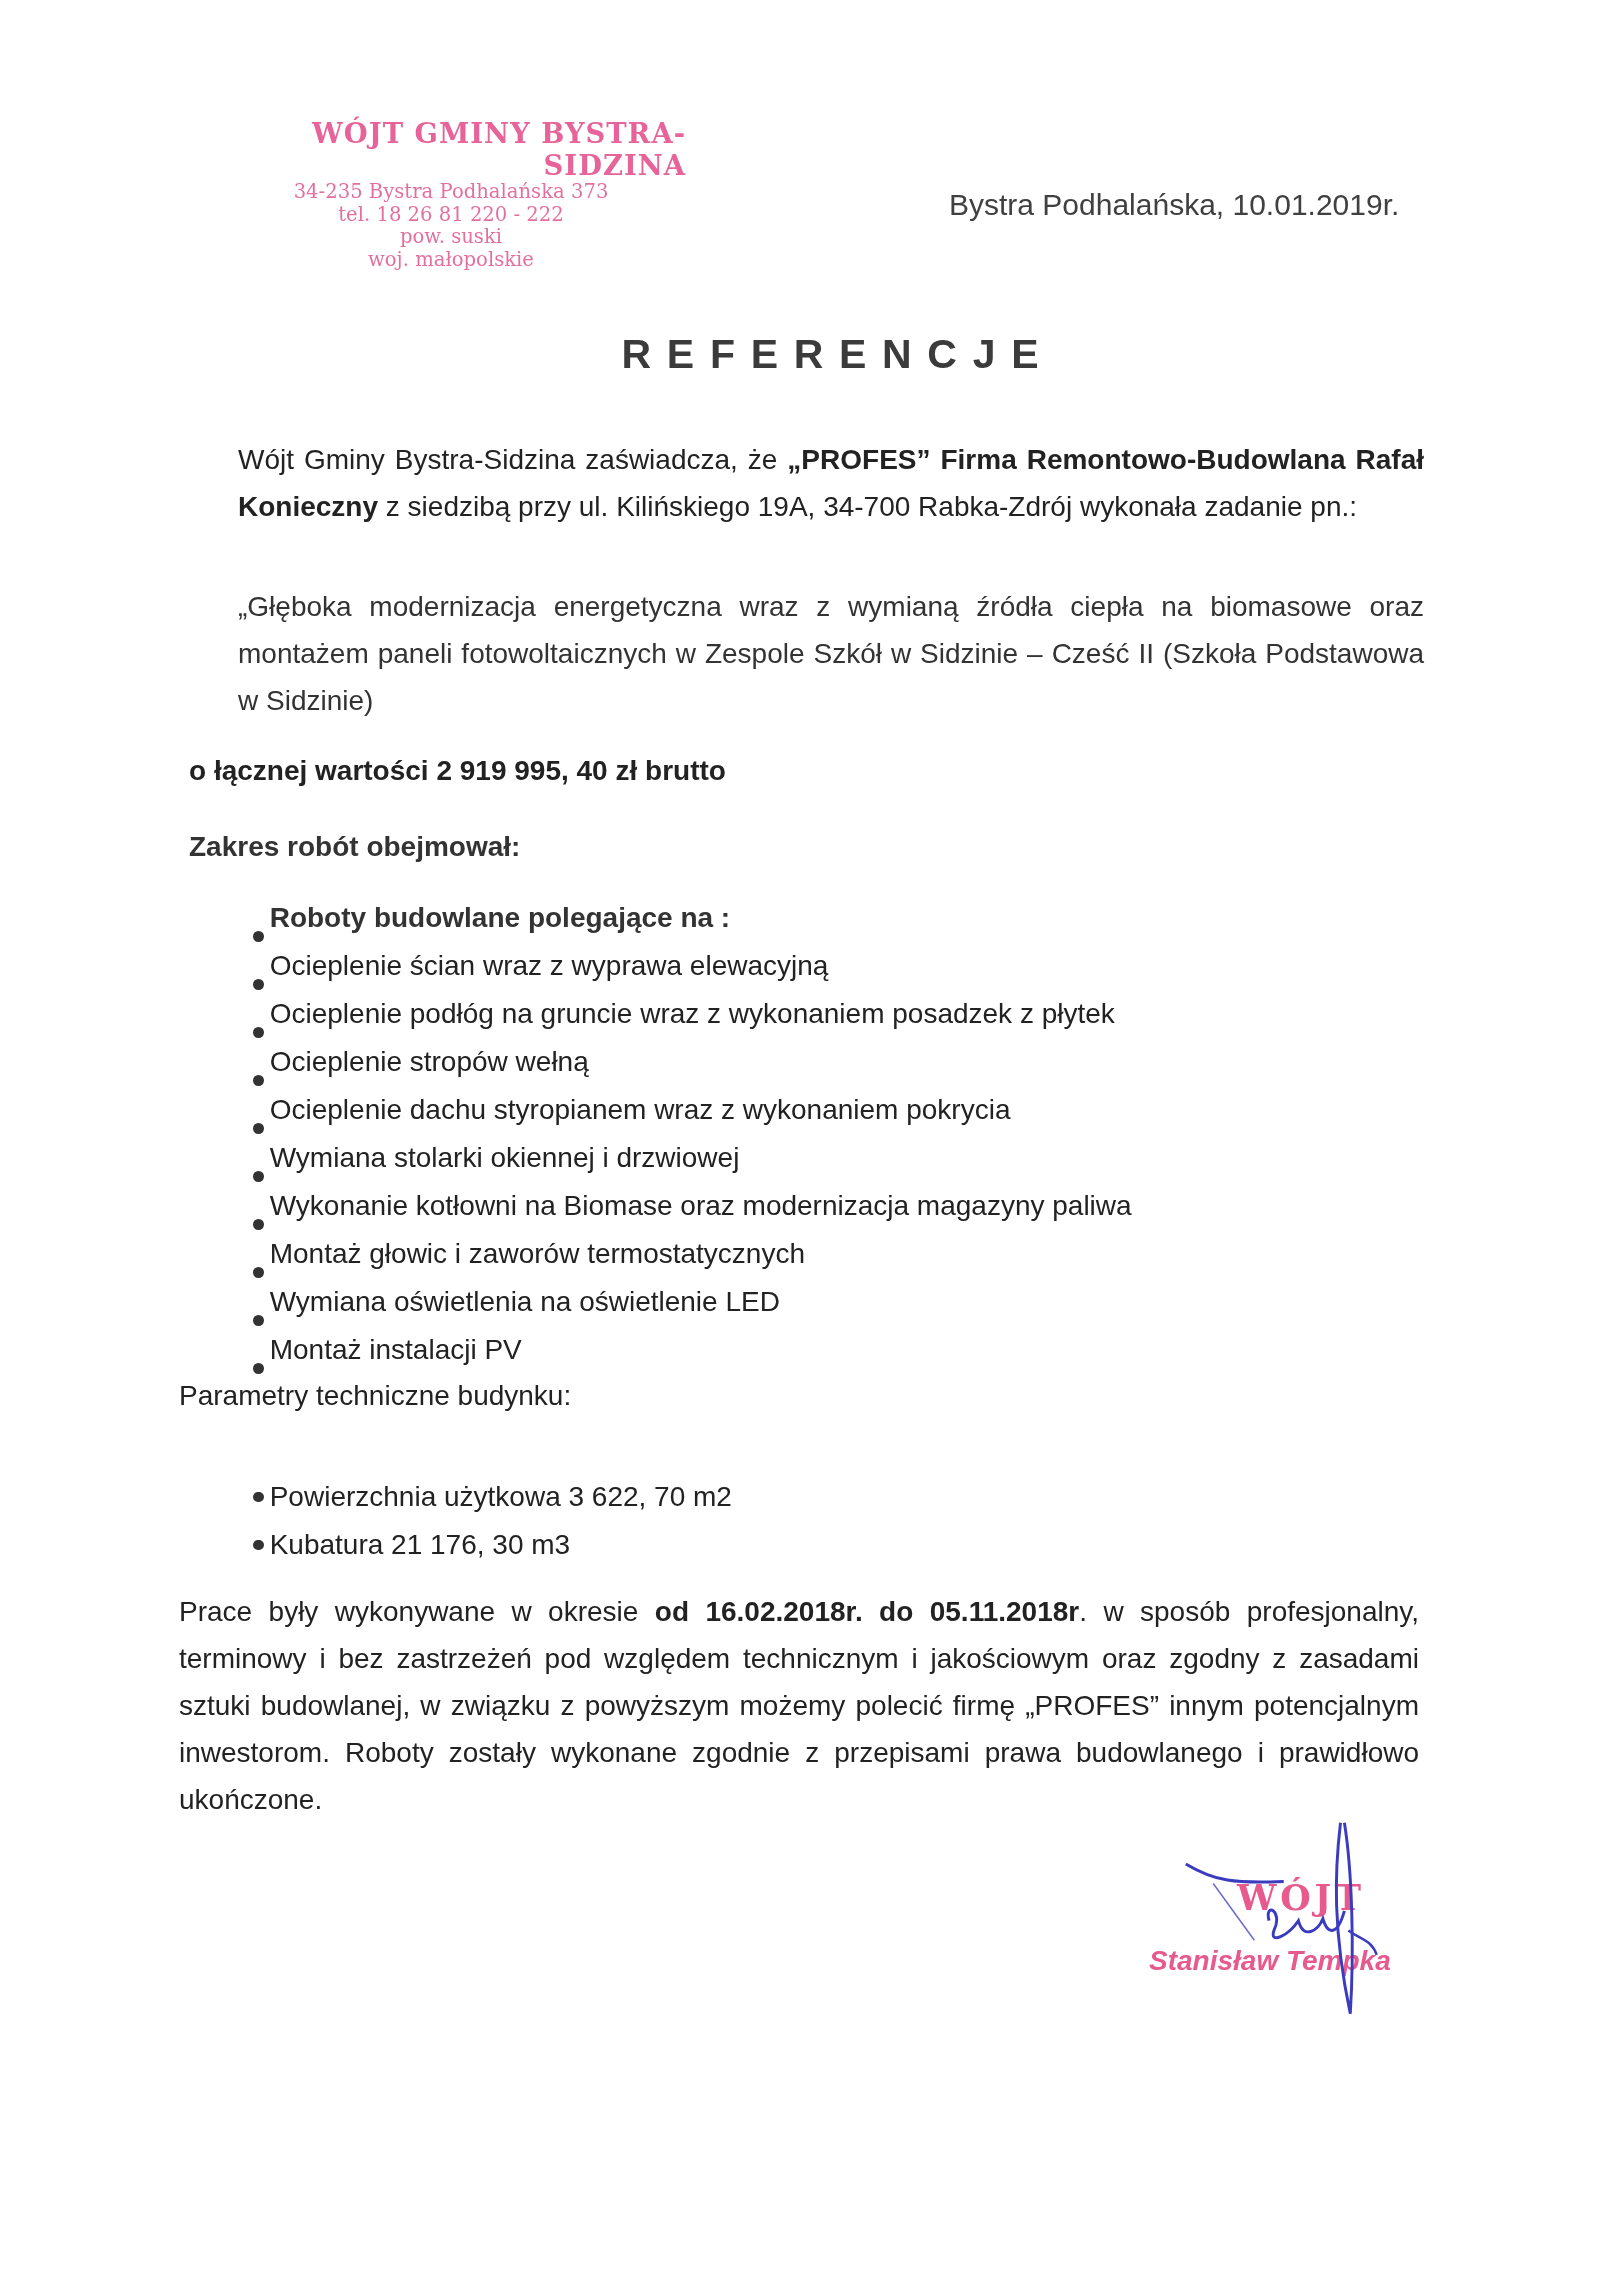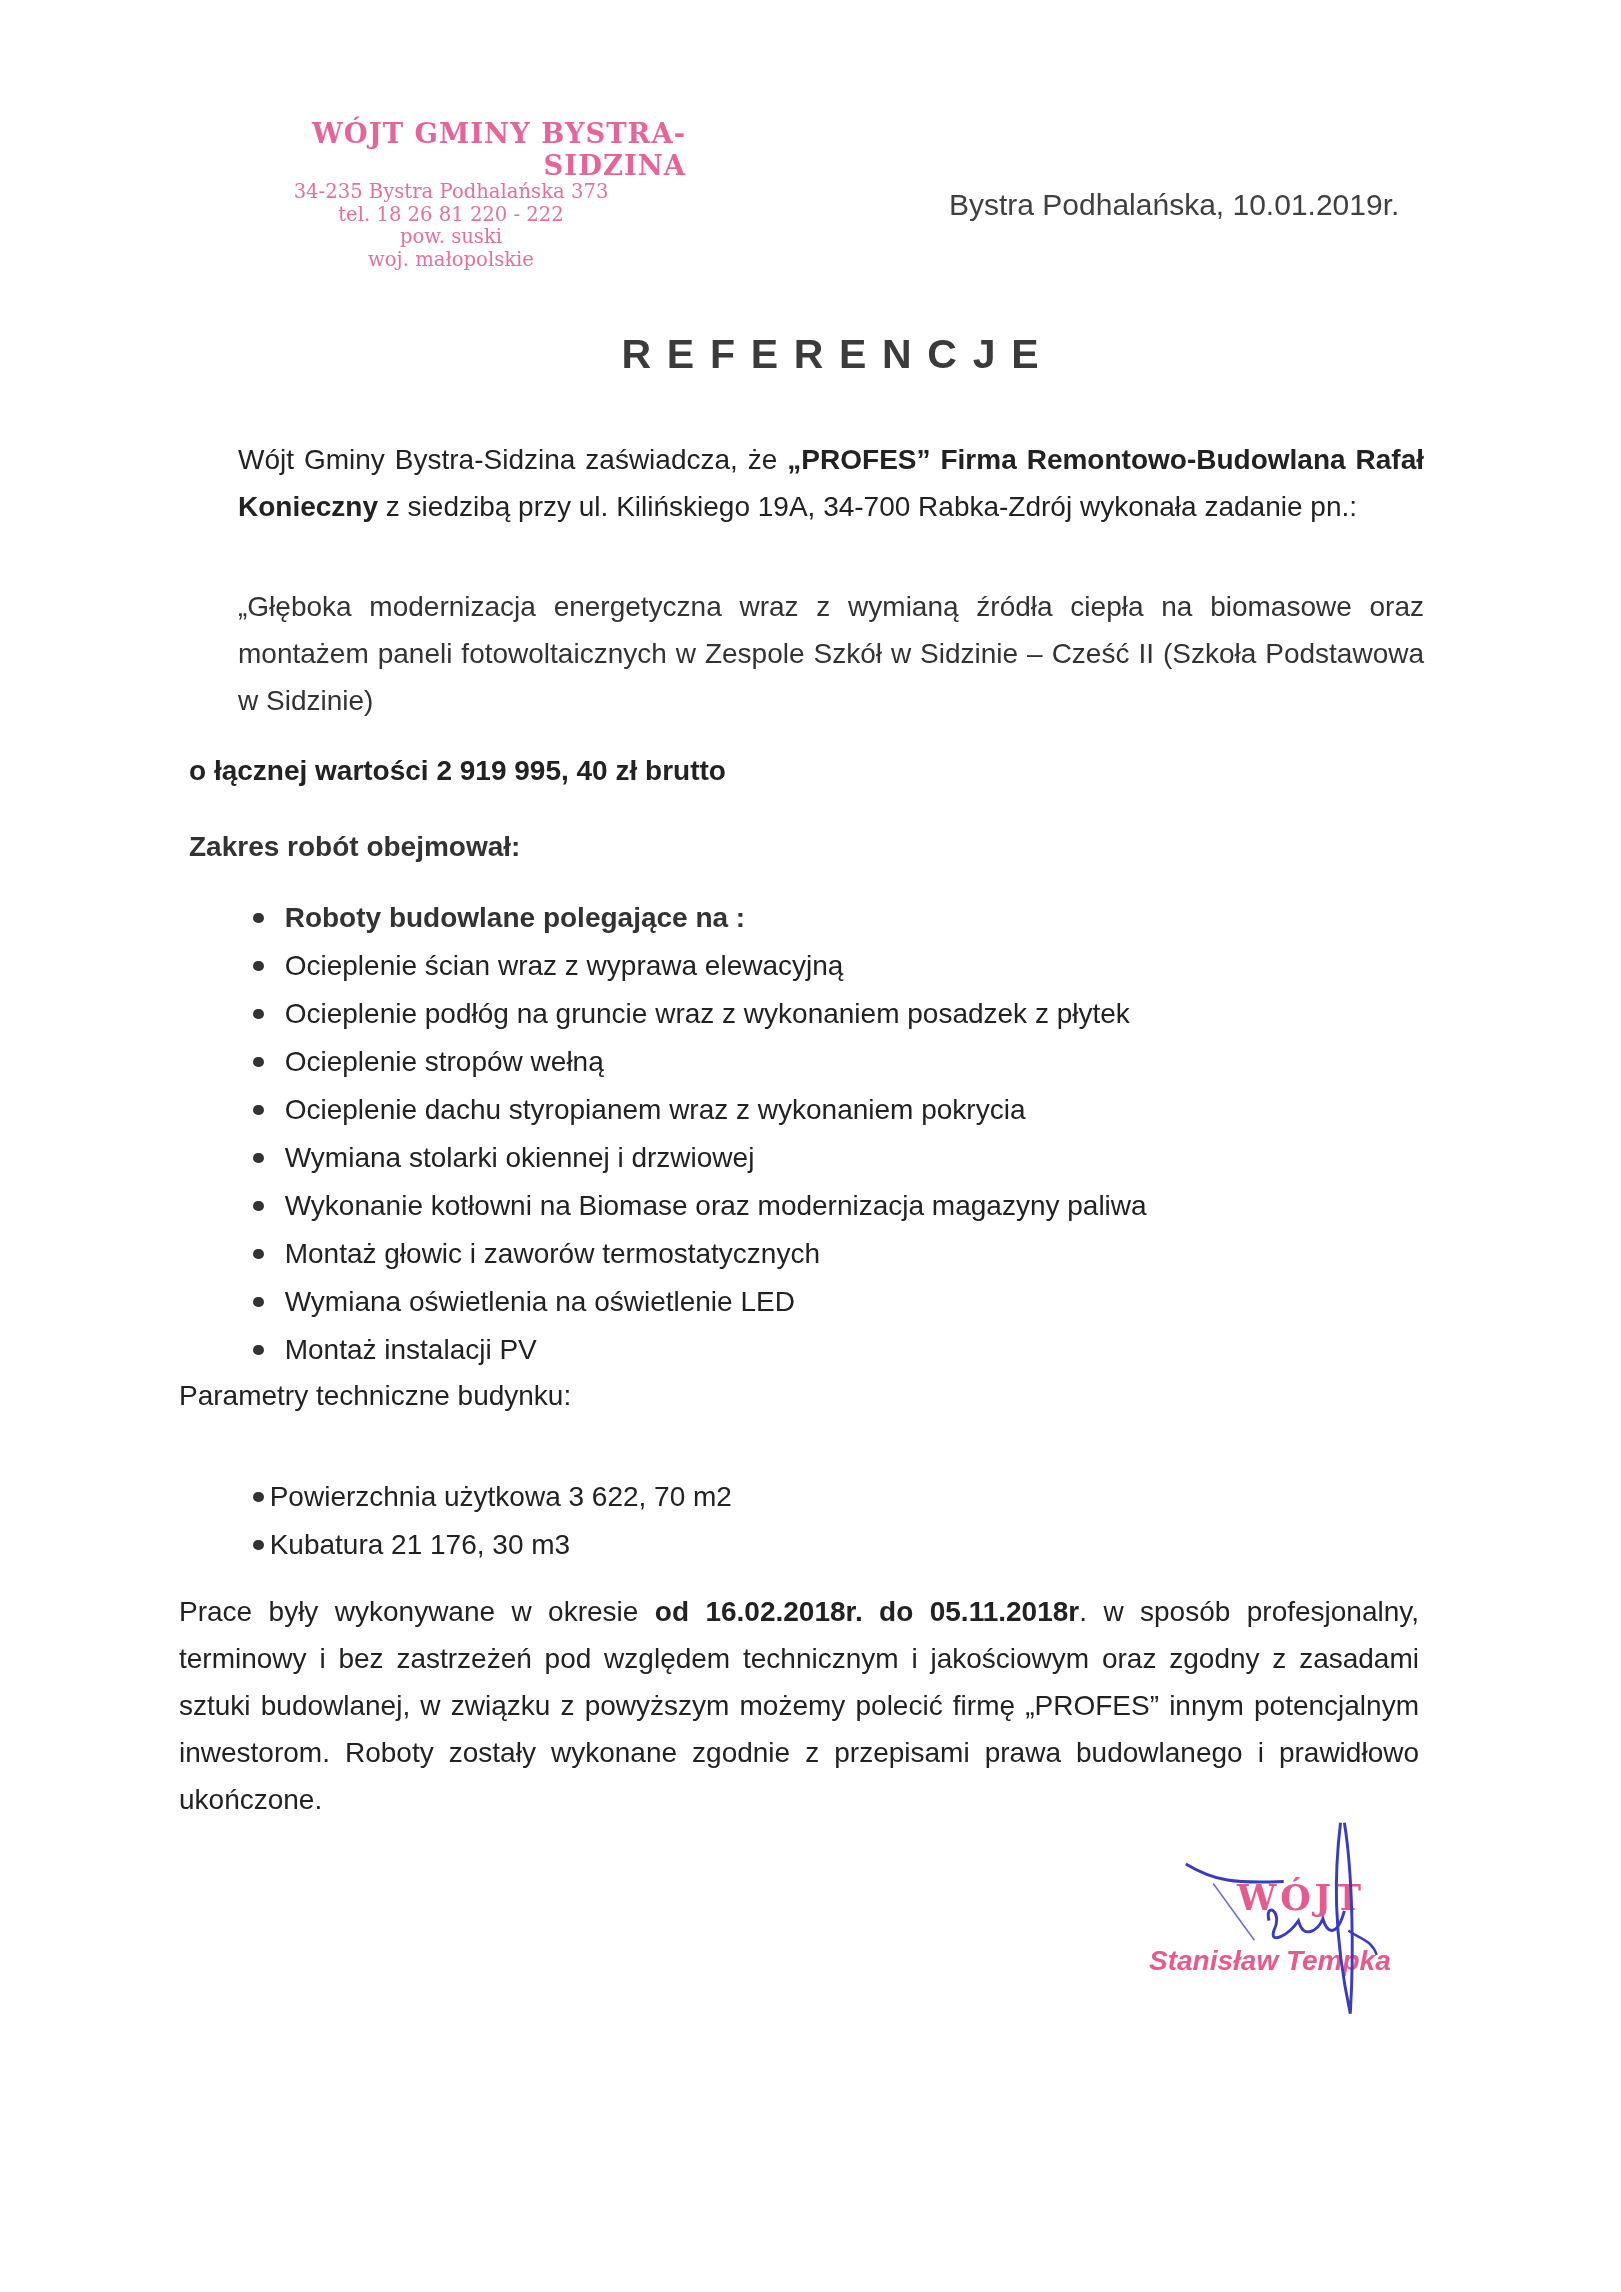--- a/index.html
+++ b/index.html
@@ -21,21 +21,21 @@
       position: absolute; left: 0; width: 100%; top: 331px; text-align: center;
       font-size: 41px; font-weight: bold; letter-spacing: 15.7px; color: #3b3b3b; padding-left: 27.4px;
     }
     .p { position: absolute; font-size: 28px; line-height: 47px; color: #222; }
     .justify { text-align: justify; text-align-last: left; }
     .intro { left: 238px; top: 436px; width: 1186px; }
     .task { left: 238px; top: 583px; width: 1186px; font-weight: normal; color: #333; }
     .value { left: 189px; top: 747px; font-weight: bold; }
     .scope-head { left: 189px; top: 823px; font-weight: bold; color: #333; }
     .list { position: absolute; left: 253px; top: 894px; margin: 0; padding: 0; list-style: none; }
-    .list li { font-size: 28px; line-height: 48px; height: 48px; display: flex; align-items: center; gap: 15px; }
+    .list li { font-size: 28px; line-height: 48px; height: 48px; display: flex; align-items: flex-end; }
     .bullet {
       display: inline-block; width: 10.8px; height: 10.8px; border-radius: 50%;
       background: #333; margin-right: 5.9px; flex: 0 0 auto;
     }
     .list li.bold { font-weight: bold; color: #333; }
     .params-head { left: 179px; top: 1344px; margin-top: 28px; }
     .params { position: absolute; left: 253px; top: 1473px; margin: 0; padding: 0; list-style: none; }
     .params li { font-size: 28px; line-height: 48px; height: 48px; display: flex; align-items: center; }
     .closing { left: 179px; top: 1588px; width: 1240px; }
     .sig { position: absolute; left: 1127px; top: 1813px; width: 333px; height: 235px; }

